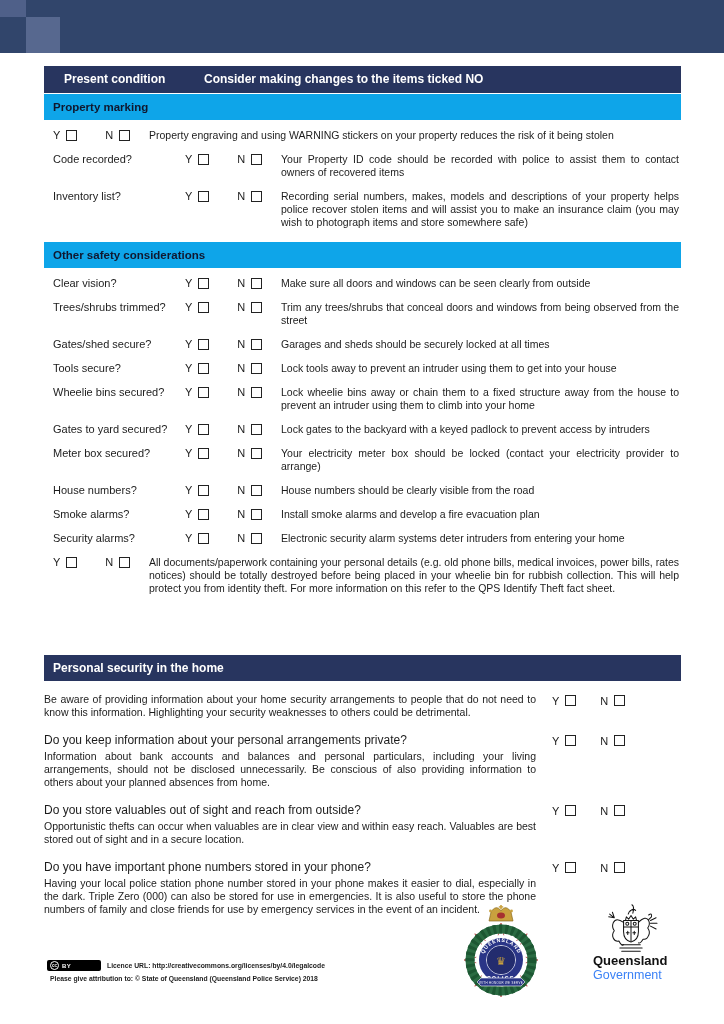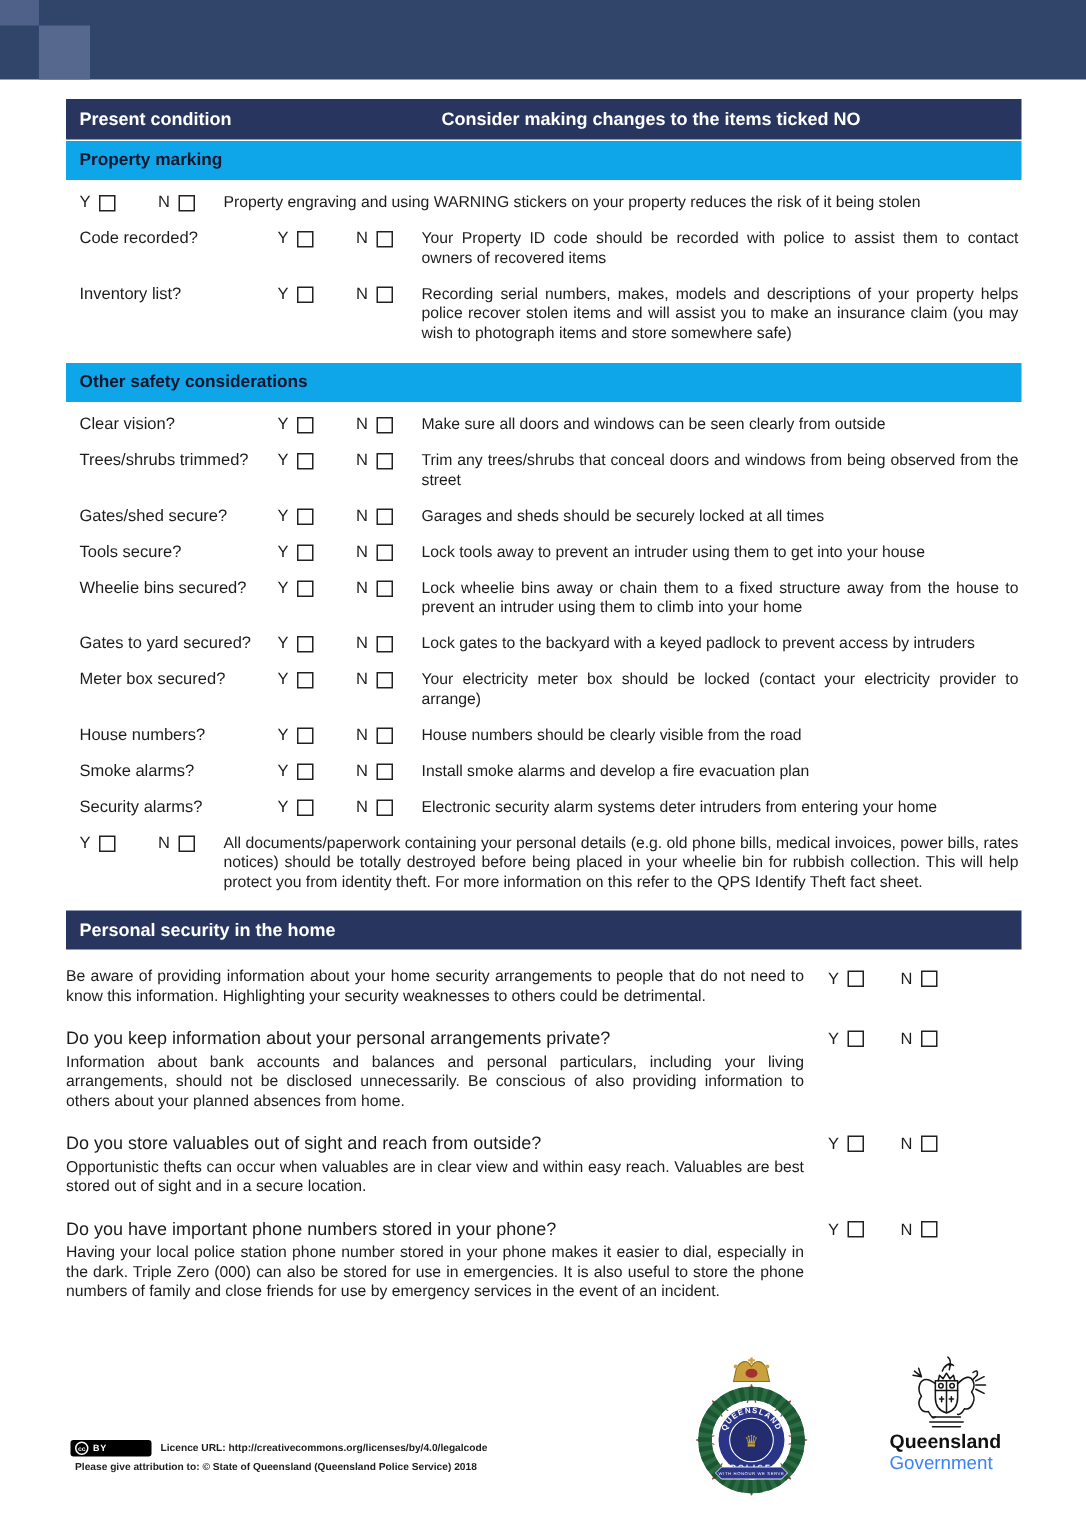--- a/index.html
+++ b/index.html
@@ -8,35 +8,35 @@
     font-family:"Liberation Sans", sans-serif; color:#1c1c1c;
   }
   
   .masthead { position:absolute; top:0; left:0; width:724px; height:53px; background:#31456b; }
   .sq1 { position:absolute; left:0; top:0; width:26px; height:17px; background:#4f6089; }
   .sq2 { position:absolute; left:26px; top:17px; width:34px; height:36px; background:#57688f; }
 
   .content { position:absolute; left:44px; top:66px; width:637px; }
 
   .tablehdr { position:relative; height:27px; background:#28355f; color:#fff; font-weight:bold; font-size:12px; }
-  .tablehdr .hl { position:absolute; left:9px; top:6px; }
-  .tablehdr .hr { position:absolute; left:160px; width:460px; top:6px; text-align:center; }
+  .tablehdr .hl { position:absolute; left:20px; top:6px; }
+  .tablehdr .hr { position:absolute; left:160px; width:460px; top:6px; text-align:left; }
 
   .secband { height:26px; background:#0ea5e9; color:#10172e; font-weight:bold; font-size:11.5px;
              line-height:26px; padding-left:9px; box-sizing:border-box; margin-top:1px; }
   .secrows { padding:9px 0 1px 9px; }
   .row { display:flex; margin-bottom:11px; }
   .rlabel { width:132px; font-size:11px; line-height:13px; }
   .ryn { width:96px; display:flex; gap:28px; font-size:11px; line-height:13px; }
   .ynpair { display:flex; align-items:center; height:13px; }
   .cbx { display:inline-block; width:9px; height:9px; border:1.2px solid #222; margin-left:6px; background:#fff; }
   .rdesc { flex:1; font-size:10.5px; line-height:13px; text-align:justify; padding-right:2px; }
 
   .psbar { height:26px; background:#28355f; color:#fff; font-weight:bold; font-size:12px;
-           line-height:26px; padding-left:9px; box-sizing:border-box; }
+           line-height:26px; padding-left:9px; box-sizing:border-box;margin-top:48px; }
   .qwrap { padding-top:10px; }
   .qblock { position:relative; margin-bottom:14px; }
   .qhead { font-size:12px; line-height:15px; width:500px; }
   .qyn { position:absolute; left:508px; top:1px; display:flex; gap:24px; font-size:11px; }
   .qdesc { width:492px; font-size:10.5px; line-height:13px; text-align:justify; margin-top:2px; }
 
   
   .ccline { position:absolute; left:47px; top:960px; display:flex; align-items:center; }
   .ccbadge { width:54px; height:11px; background:#000; border-radius:2px; color:#fff;
              display:flex; align-items:center; padding-left:3px; box-sizing:border-box; }

